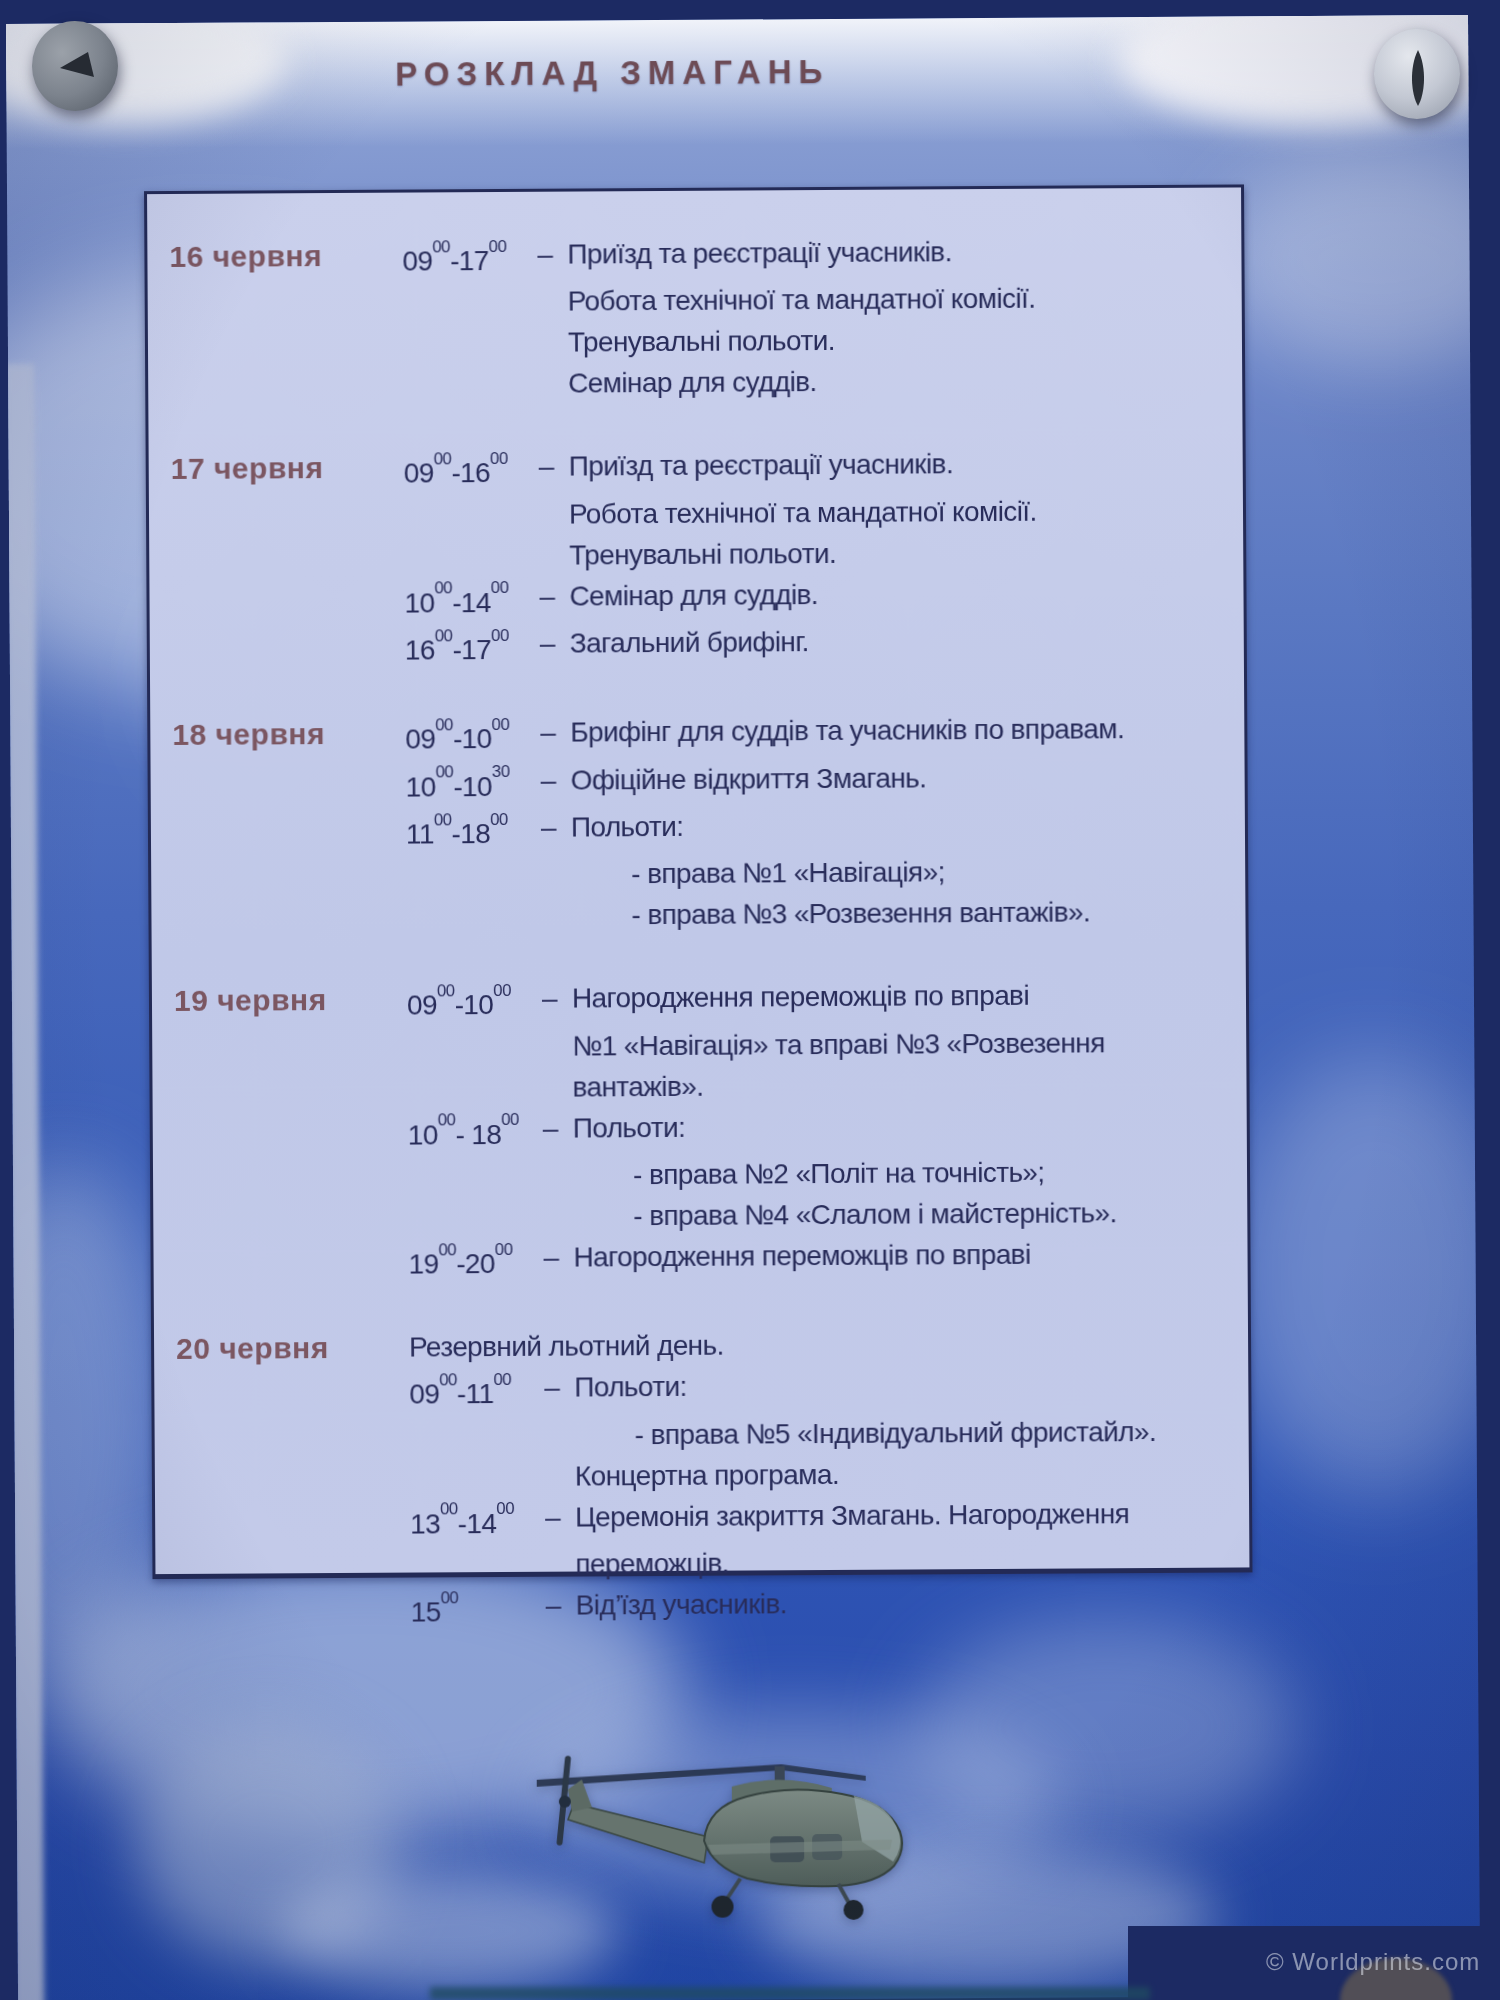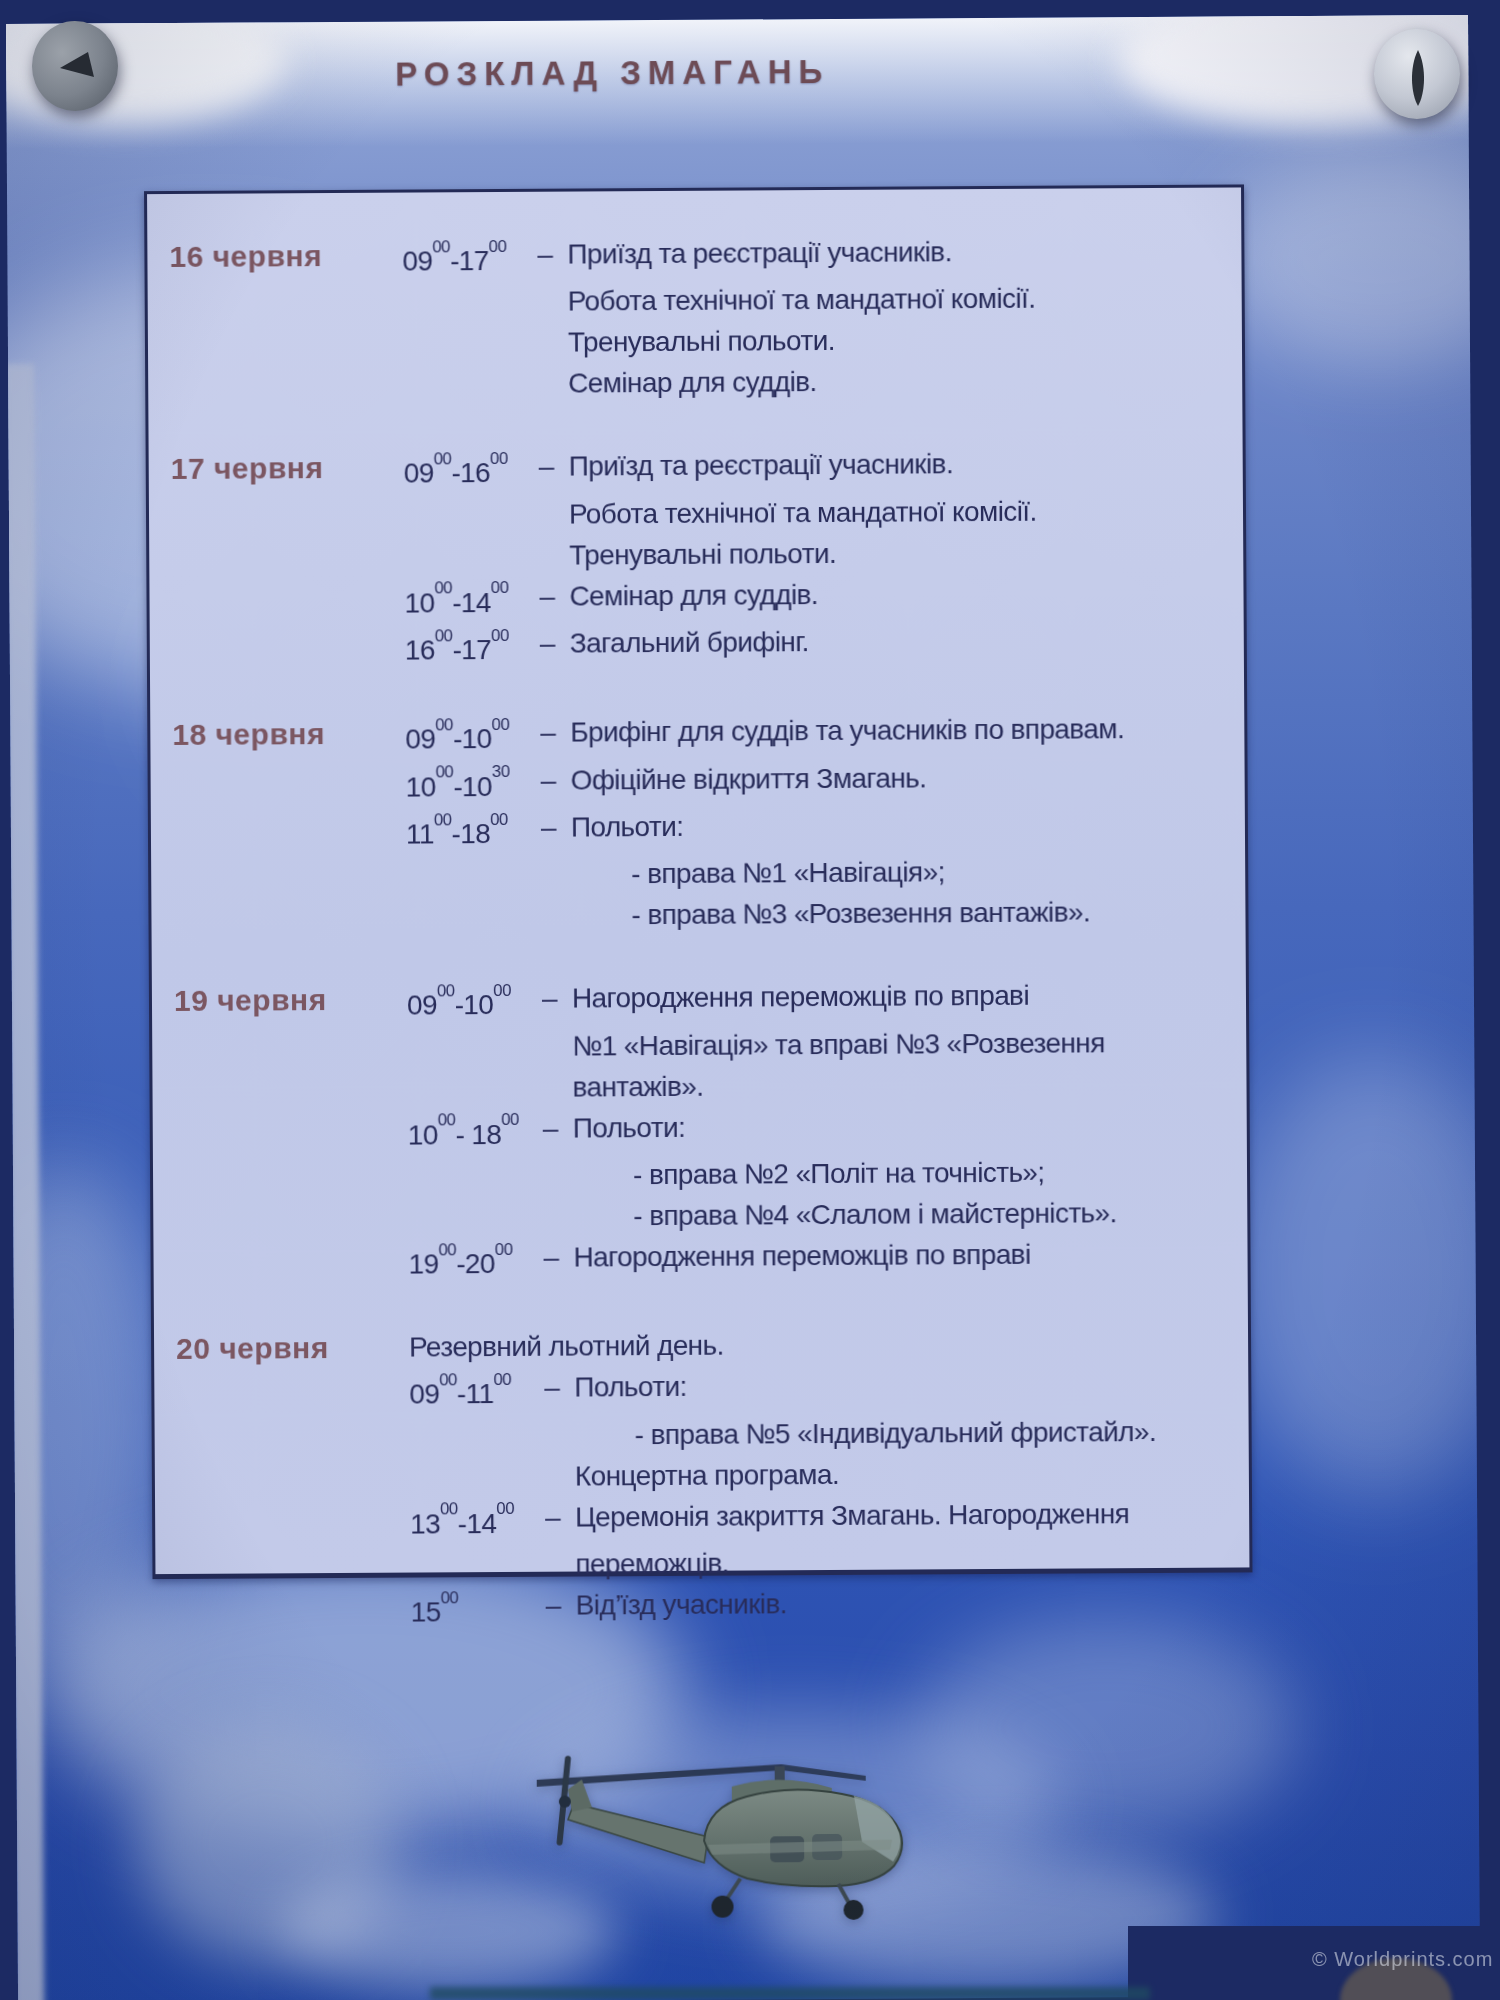--- a/index.html
+++ b/index.html
@@ -82,22 +82,22 @@
   .heli{position:absolute;left:515px;top:1725px;width:395px;height:185px;
     filter:blur(0.6px) drop-shadow(0 3px 6px rgba(10,20,60,0.3));}
 
   
   .wall-br{position:absolute;right:0;bottom:0;width:372px;height:74px;
     background:var(--wall,#1c2a63);}
   .teal-strip{position:absolute;left:430px;bottom:0;width:720px;height:13px;
     background:#1f4a62;filter:blur(3px);opacity:0.8;}
   .blob{position:absolute;left:1340px;top:1958px;width:112px;height:84px;border-radius:50%;
     background:#514e56;filter:blur(2px);}
-  .watermark{position:absolute;left:1312px;top:1948px;
-    font-size:20px;letter-spacing:1px;color:rgba(230,233,242,0.55);
+  .watermark{position:absolute;left:1266px;top:1948px;
+    font-size:24px;letter-spacing:1px;color:rgba(230,233,242,0.55);
     filter:blur(0.5px);white-space:nowrap;}
 </style>
 </head>
 <body>
 
 <div class="poster">
   <div class="cloud c1"></div>
   <div class="cloud c2"></div>
   <div class="cloud c3"></div>
   <div class="cloud c9"></div>

